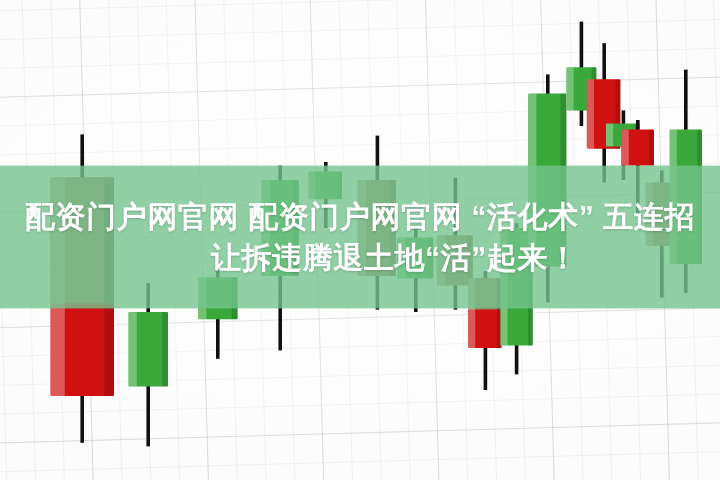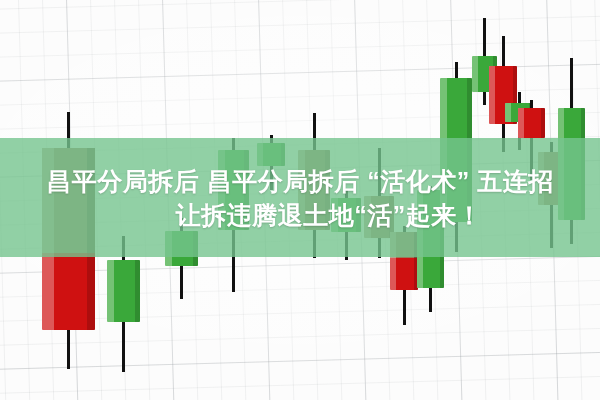--- a/index.html
+++ b/index.html
@@ -167,16 +167,16 @@
         <div class="body" style="top: 152px; height: 53px; background: rgb(154, 123, 90);"></div>
       </div>
       <div class="candle" style="left: 558px; width: 27px; top: 0px; height: 400px;">
         <div class="wick" style="top: 58px; height: 186px;"></div>
         <div class="body" style="top: 108px; height: 112px; background: rgb(58, 168, 58);"></div>
       </div>
     </div>
 
   <div class="band" id="overlay-band" style="top: 138px; height: 119px; background: rgba(118, 196, 143, 0.8);"></div>
 
-  <div class="headline line1" id="headline-1" style="top: 166px;">昌平分局拆后 昌平分局拆后 “活化术” 五连招</div>
+  <div class="headline line1" id="headline-1" style="top: 166px;">配资门户网官网 配资门户网官网 “活化术” 五连招</div>
   <div class="headline line2" id="headline-2" style="top: 200px;">让拆违腾退土地“活”起来！</div>
 
 </div>
 
 </body></html>

